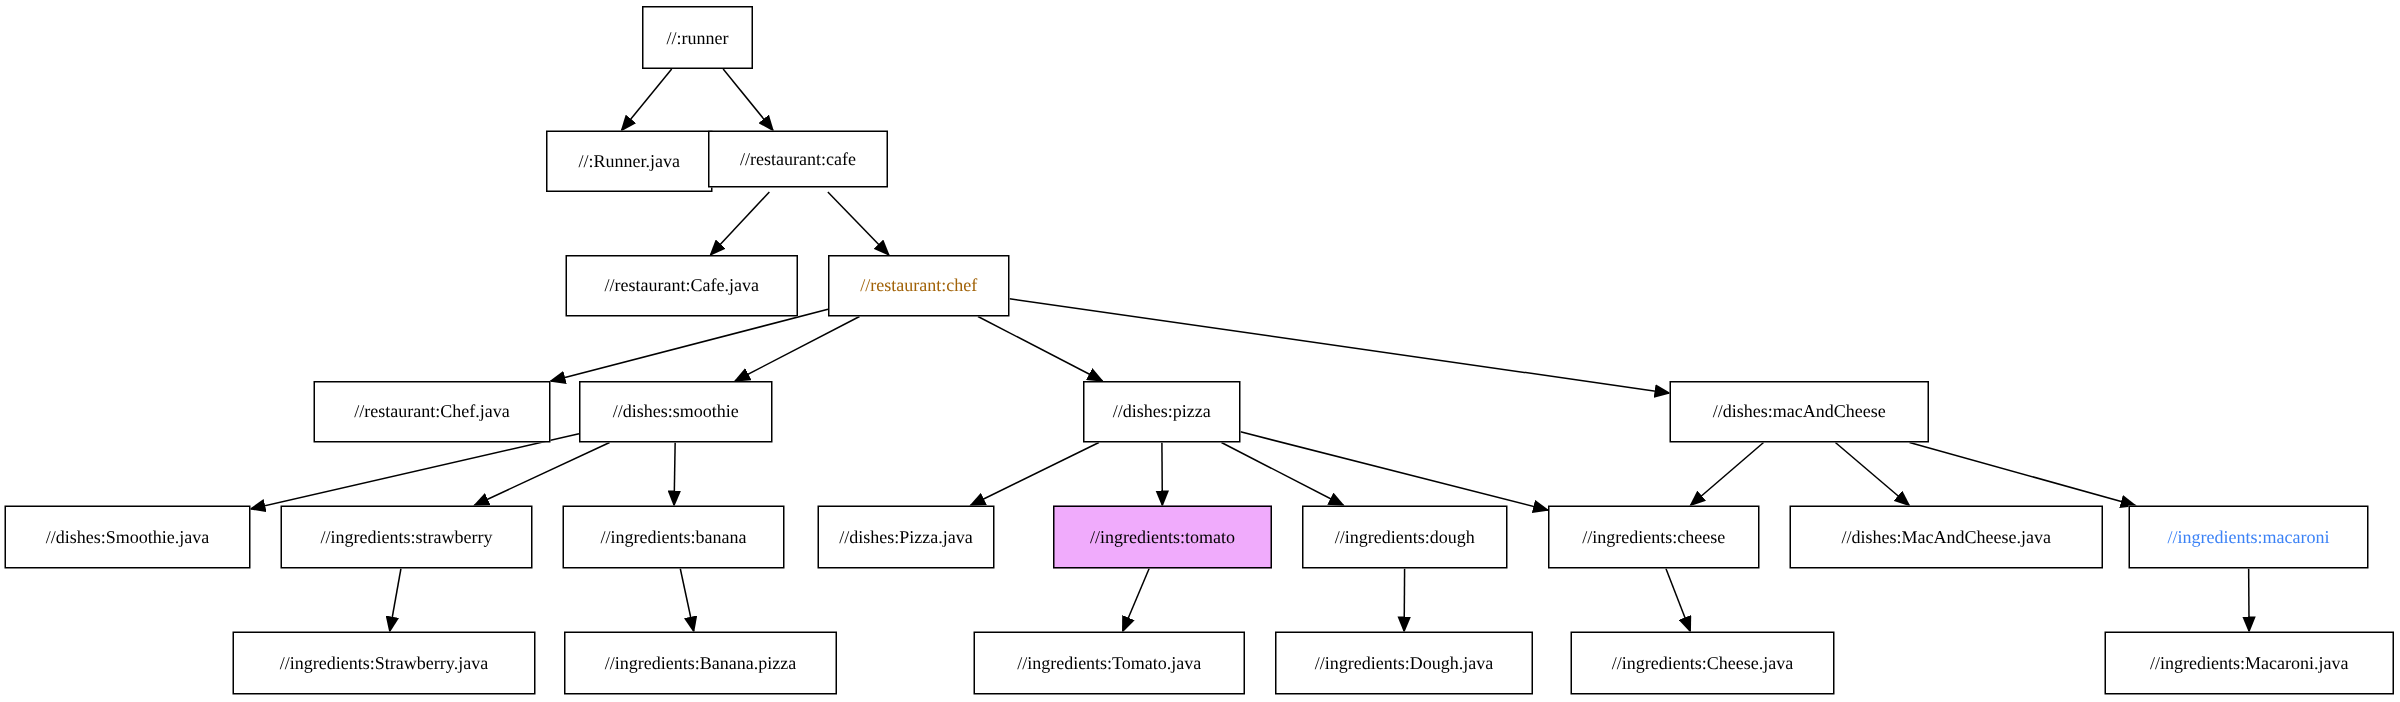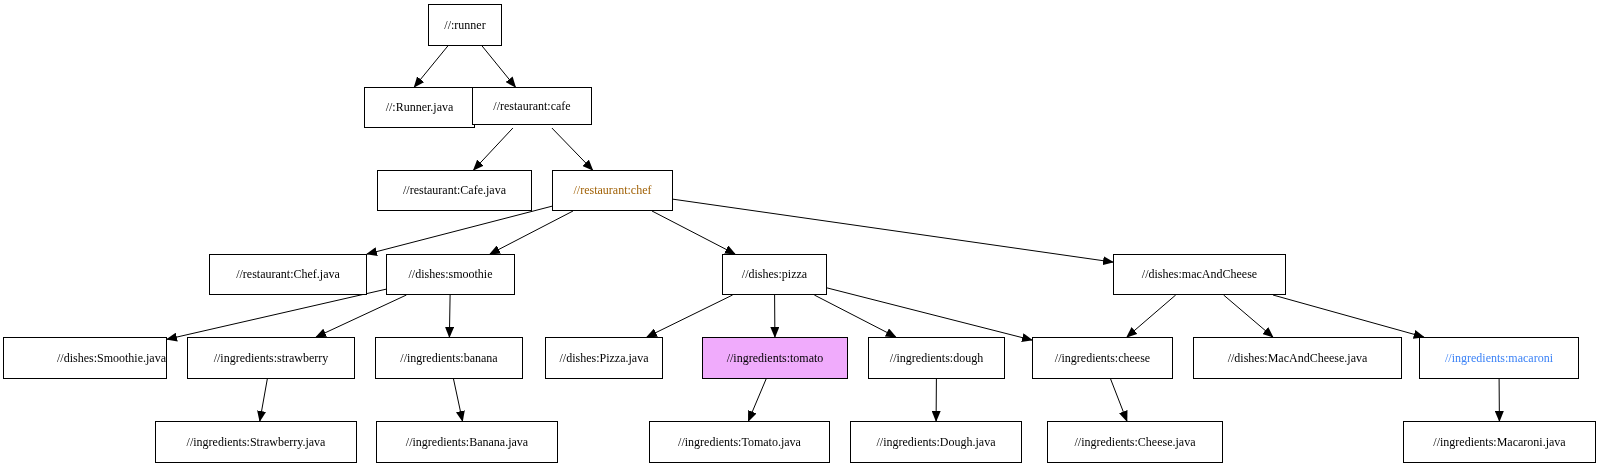--- a/index.html
+++ b/index.html
@@ -91,21 +91,21 @@
     </div>
     <div class="node" style="left: 386px; top: 254px; width: 129px; height: 41px; background: rgb(255, 255, 255); border-color: rgb(0, 0, 0);">
       <span style="color: rgb(0, 0, 0);">//dishes:smoothie</span>
     </div>
     <div class="node" style="left: 722px; top: 254px; width: 105px; height: 41px; background: rgb(255, 255, 255); border-color: rgb(0, 0, 0);">
       <span style="color: rgb(0, 0, 0);">//dishes:pizza</span>
     </div>
     <div class="node" style="left: 1113px; top: 254px; width: 173px; height: 41px; background: rgb(255, 255, 255); border-color: rgb(0, 0, 0);">
       <span style="color: rgb(0, 0, 0);">//dishes:macAndCheese</span>
     </div>
-    <div class="node" style="left: 3px; top: 337px; width: 164px; height: 42px; background: rgb(255, 255, 255); border-color: rgb(0, 0, 0); justify-content: flex-end;">
+    <div class="node" style="left: 3px; top: 337px; width: 164px; height: 42px; background: rgb(255, 255, 255); border-color: rgb(0, 0, 0);">
       <span style="color: rgb(0, 0, 0);">//dishes:Smoothie.java</span>
     </div>
     <div class="node" style="left: 187px; top: 337px; width: 168px; height: 42px; background: rgb(255, 255, 255); border-color: rgb(0, 0, 0);">
       <span style="color: rgb(0, 0, 0);">//ingredients:strawberry</span>
     </div>
     <div class="node" style="left: 375px; top: 337px; width: 148px; height: 42px; background: rgb(255, 255, 255); border-color: rgb(0, 0, 0);">
       <span style="color: rgb(0, 0, 0);">//ingredients:banana</span>
     </div>
     <div class="node" style="left: 545px; top: 337px; width: 118px; height: 42px; background: rgb(255, 255, 255); border-color: rgb(0, 0, 0);">
       <span style="color: rgb(0, 0, 0);">//dishes:Pizza.java</span>
@@ -122,21 +122,21 @@
     <div class="node" style="left: 1193px; top: 337px; width: 209px; height: 42px; background: rgb(255, 255, 255); border-color: rgb(0, 0, 0);">
       <span style="color: rgb(0, 0, 0);">//dishes:MacAndCheese.java</span>
     </div>
     <div class="node" style="left: 1419px; top: 337px; width: 160px; height: 42px; background: rgb(255, 255, 255); border-color: rgb(0, 0, 0);">
       <span style="color: #3b82f6;">//ingredients:macaroni</span>
     </div>
     <div class="node" style="left: 155px; top: 421px; width: 202px; height: 42px; background: rgb(255, 255, 255); border-color: rgb(0, 0, 0);">
       <span style="color: rgb(0, 0, 0);">//ingredients:Strawberry.java</span>
     </div>
     <div class="node" style="left: 376px; top: 421px; width: 182px; height: 42px; background: rgb(255, 255, 255); border-color: rgb(0, 0, 0);">
-      <span style="color: rgb(0, 0, 0);">//ingredients:Banana.java</span>
+      <span style="color: rgb(0, 0, 0);">//ingredients:Banana.pizza</span>
     </div>
     <div class="node" style="left: 649px; top: 421px; width: 181px; height: 42px; background: rgb(255, 255, 255); border-color: rgb(0, 0, 0);">
       <span style="color: rgb(0, 0, 0);">//ingredients:Tomato.java</span>
     </div>
     <div class="node" style="left: 850px; top: 421px; width: 172px; height: 42px; background: rgb(255, 255, 255); border-color: rgb(0, 0, 0);">
       <span style="color: rgb(0, 0, 0);">//ingredients:Dough.java</span>
     </div>
     <div class="node" style="left: 1047px; top: 421px; width: 176px; height: 42px; background: rgb(255, 255, 255); border-color: rgb(0, 0, 0);">
       <span style="color: rgb(0, 0, 0);">//ingredients:Cheese.java</span>
     </div>

